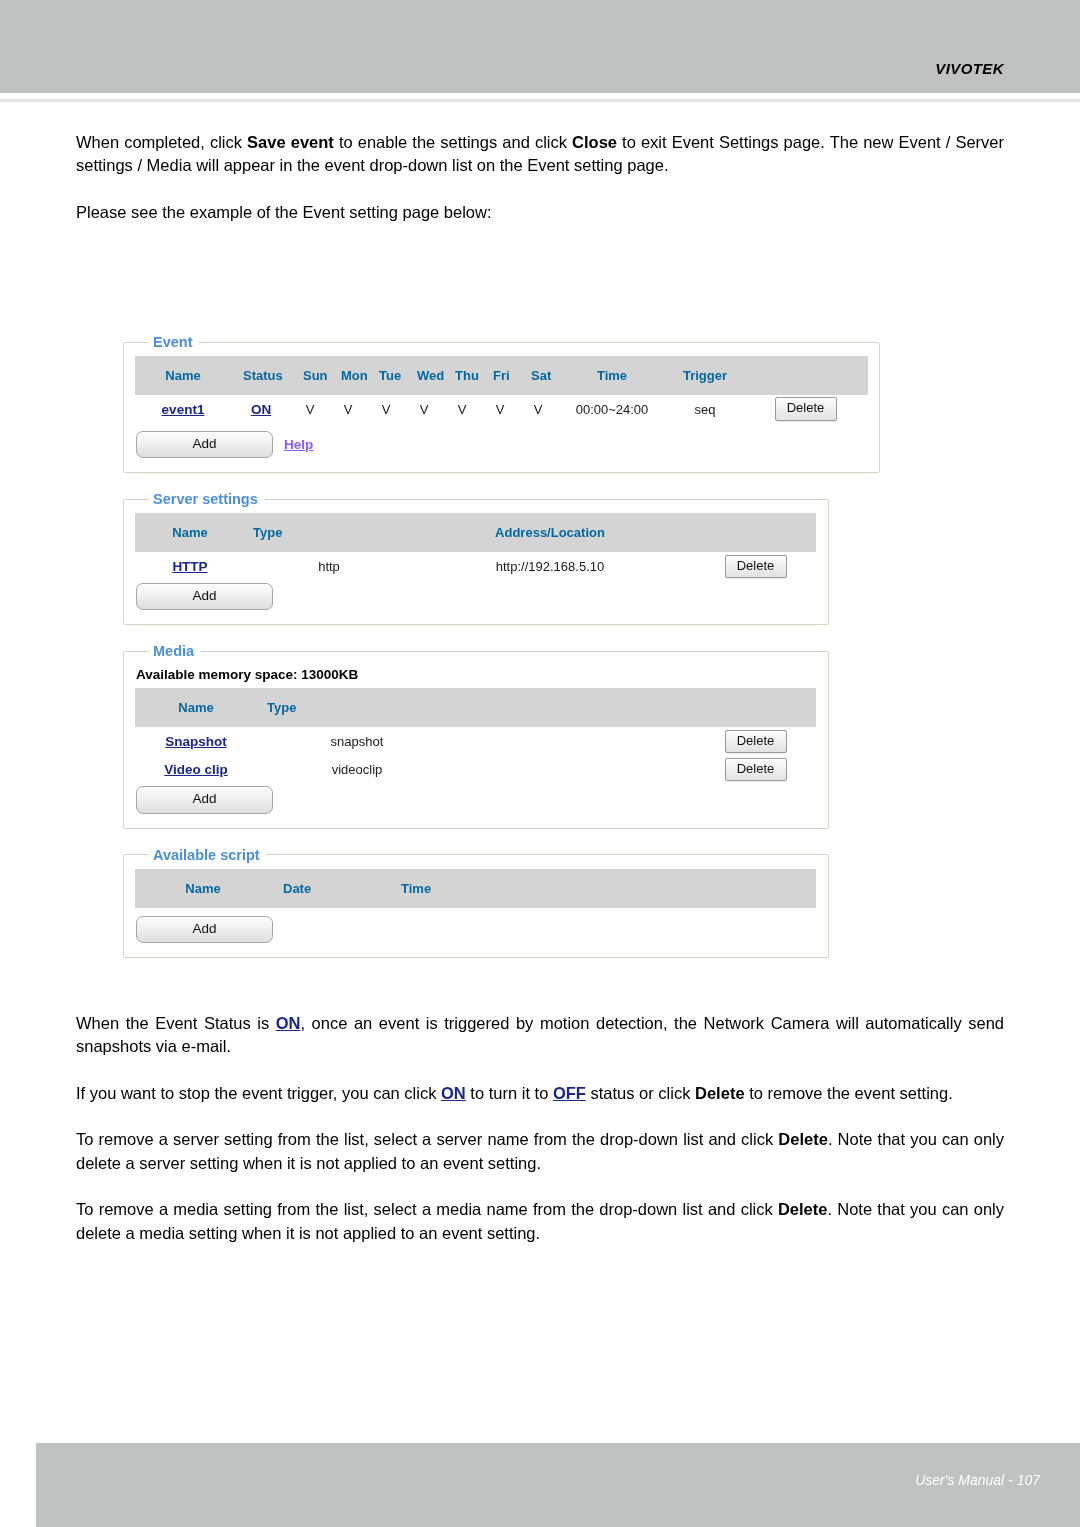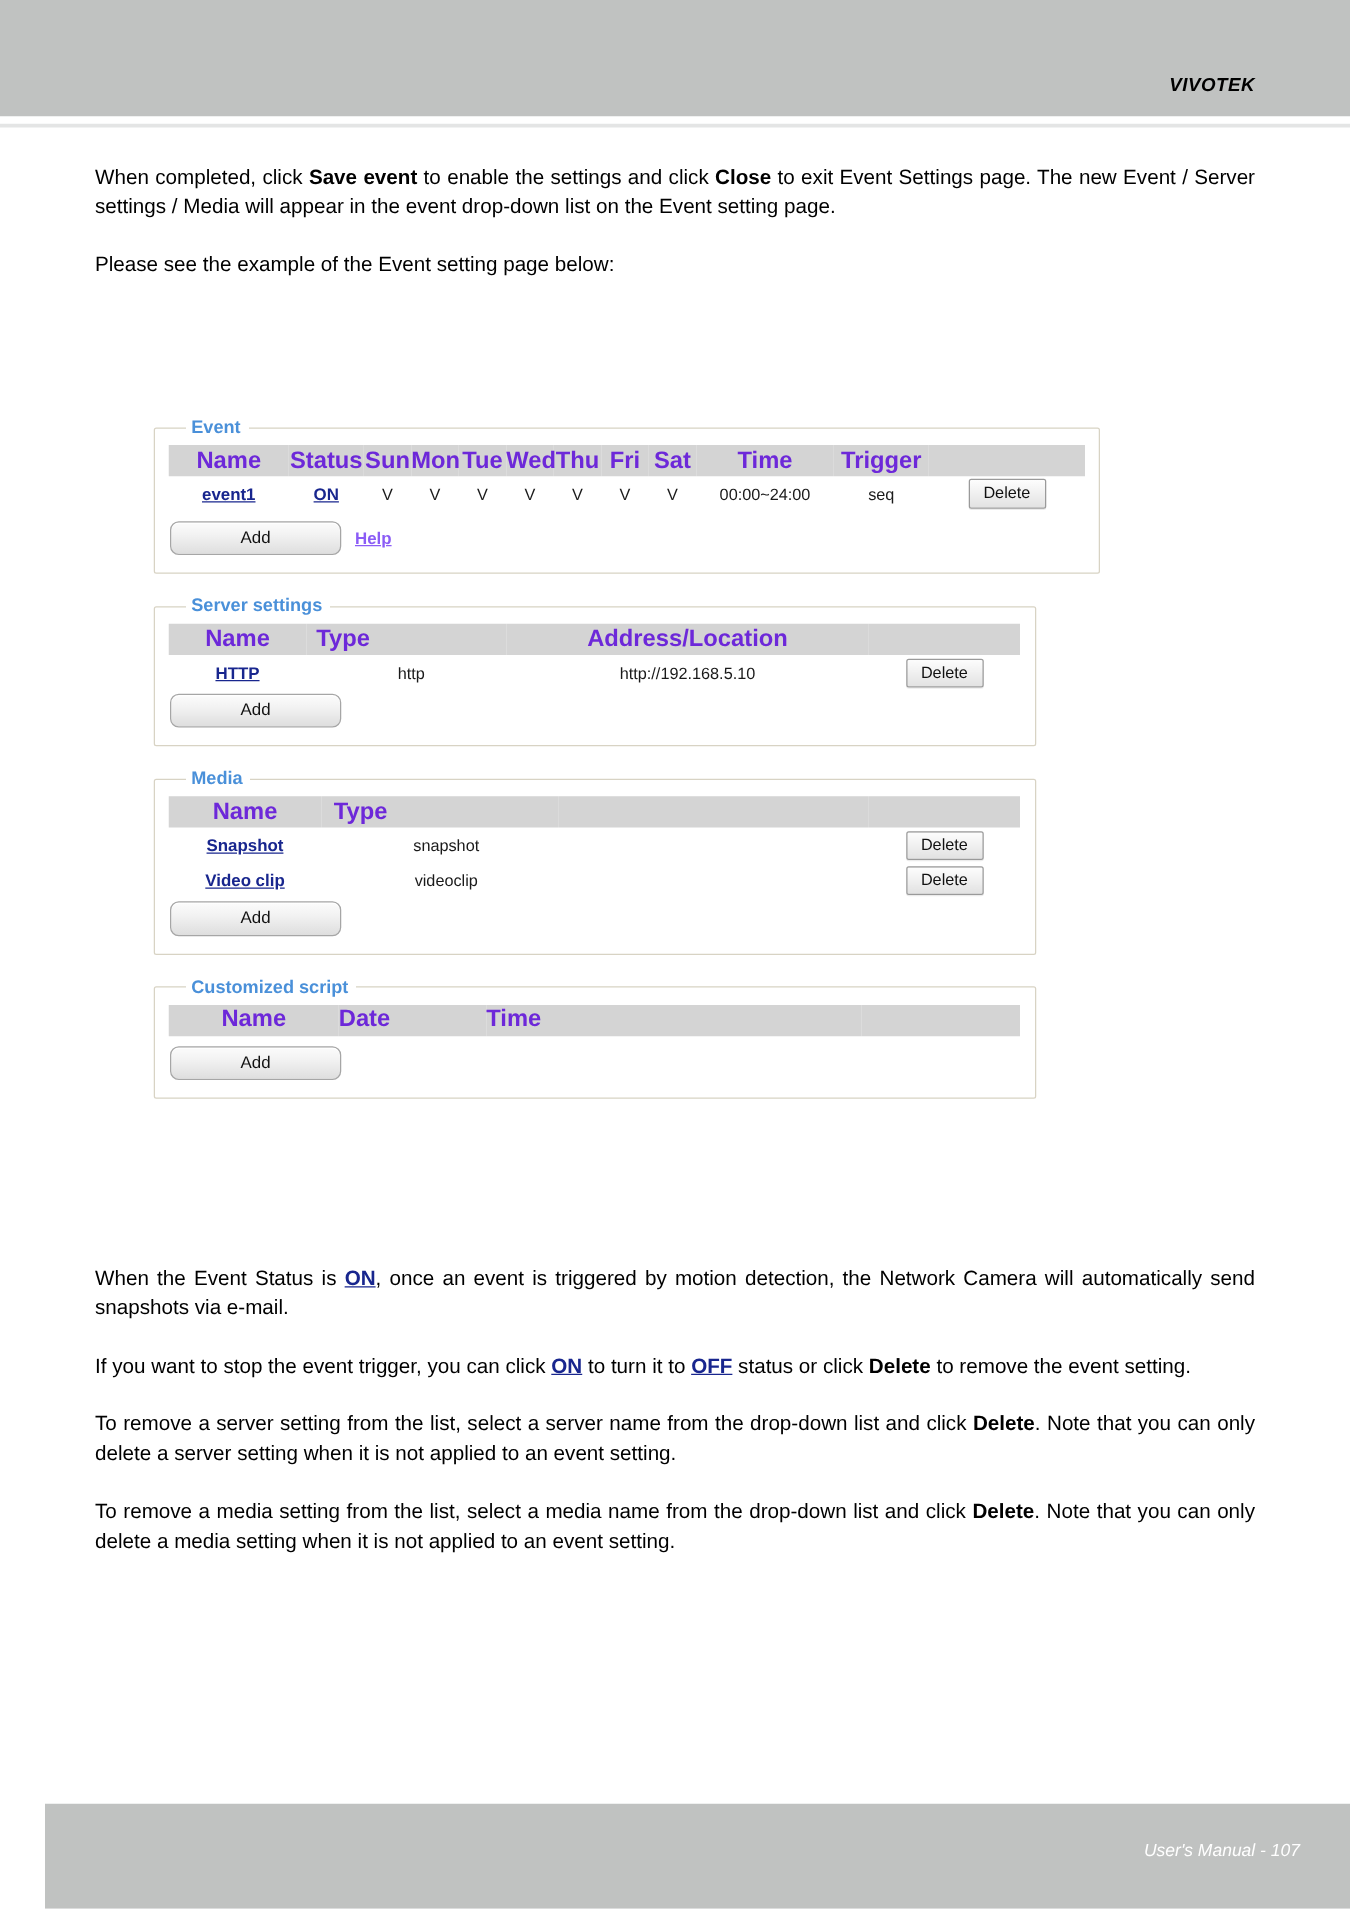--- a/index.html
+++ b/index.html
@@ -89,25 +89,25 @@
     margin: 2px 0 6px 1px;
   }
 
   table.grid {
     border-collapse: collapse;
     width: 681px;
     table-layout: fixed;
   }
   table.grid th {
     background: #d4d4d4;
-    color: #6d28d9;
-    font-size: 19px;
+    color: #0369a1;
+    font-size: 13px;
     font-weight: bold;
     height: 25px;
-    padding: 0;
+    padding: 12px;
     text-align: center;
     vertical-align: middle;
   }
   table.grid td {
     font-size: 13px;
     color: #1a1a1a;
     height: 28px;
     padding: 0;
     text-align: center;
     vertical-align: middle;
@@ -318,20 +318,21 @@
     </table>
 
     <div class="addrow tight">
       <span class="btn-add">Add</span>
     </div>
   </fieldset>
 
   <fieldset class="panel">
     <legend>Media</legend>
 
+    <div class="memline">Available memory space: 13000KB</div>
 
     <table class="grid">
       <colgroup>
         <col class="md-c-name">
           <col class="md-c-type">
           <col class="md-c-pad">
           <col class="md-c-act">
       </colgroup>
       <thead>
         <tr>
@@ -356,21 +357,21 @@
         </tr>
       </tbody>
     </table>
 
     <div class="addrow tight">
       <span class="btn-add">Add</span>
     </div>
   </fieldset>
 
   <fieldset class="panel">
-    <legend>Customized script</legend>
+    <legend>Available script</legend>
 
     <table class="grid">
       <colgroup>
         <col class="cs-c-name">
           <col class="cs-c-date">
           <col class="cs-c-time">
           <col class="cs-c-pad">
       </colgroup>
       <thead>
         <tr>

